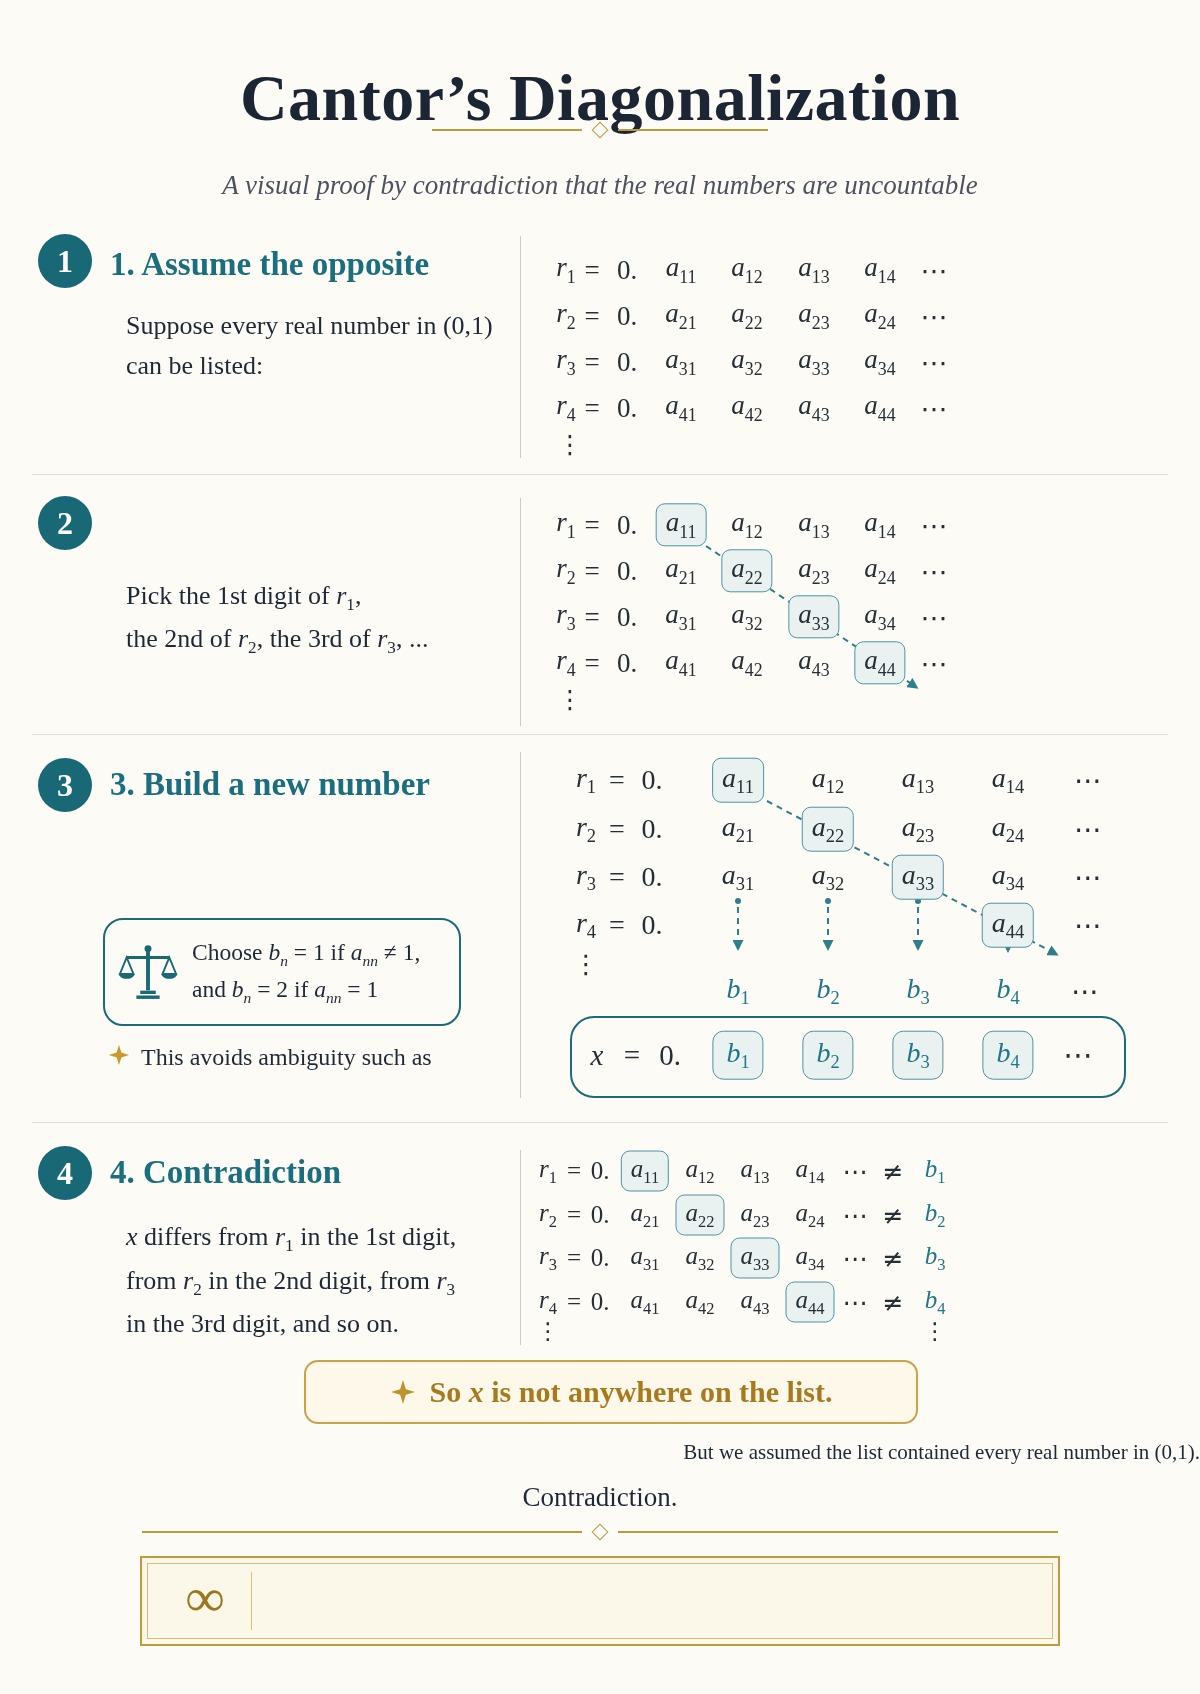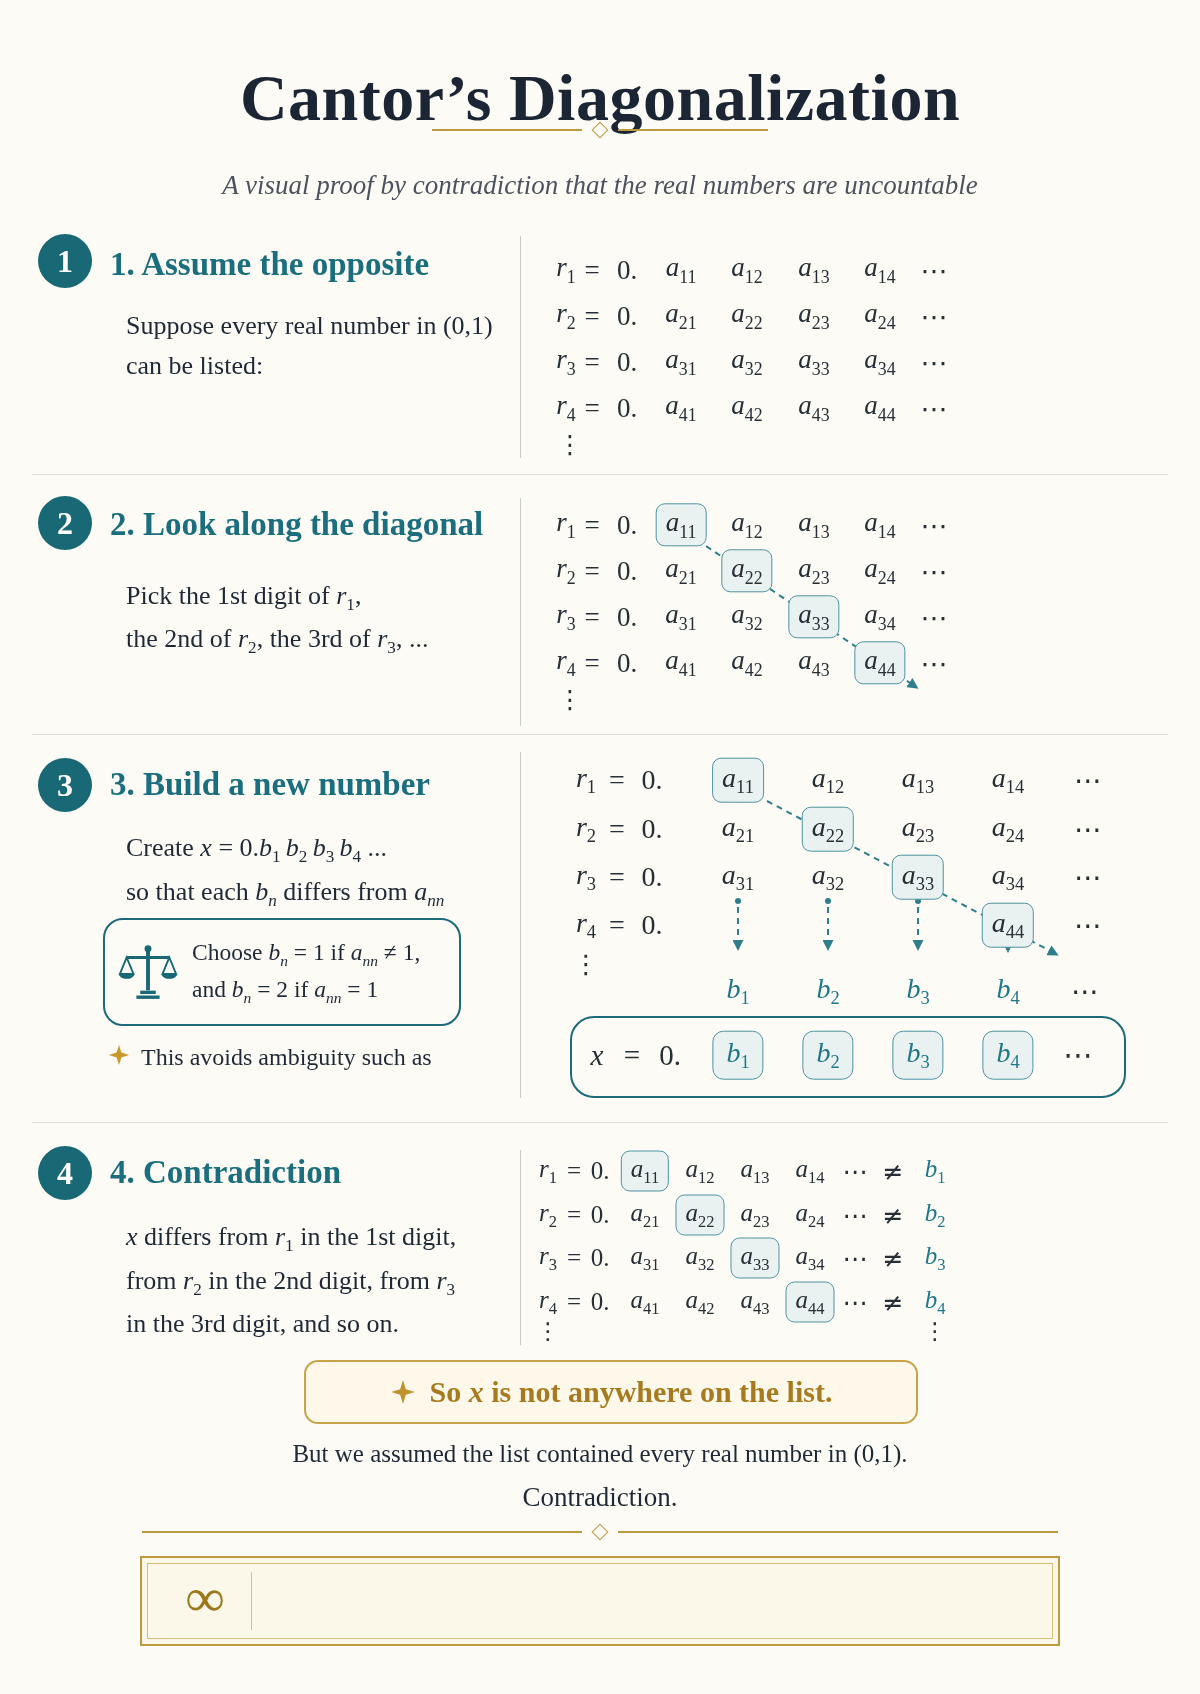--- a/index.html
+++ b/index.html
@@ -45,21 +45,21 @@
   #xbox{left:570px;top:1016px;width:552px;height:78px;border:2.4px solid #1d6b7a;border-radius:24px;z-index:1}
 
   
   #arrows{left:0;top:0;z-index:1;pointer-events:none}
   .dash{stroke:#2f7e8c;stroke-width:2;stroke-dasharray:6 5;fill:none}
 
   
   #callout{left:304px;top:1360px;width:614px;height:64px;background:#fdf8e9;border:2px solid #c8a34a;
            border-radius:14px;display:flex;align-items:center;justify-content:center;gap:14px;box-sizing:border-box}
   .ctext{font-size:30px;font-weight:600;color:#a87a1f;white-space:nowrap}
-  #concl1{top:1440px;left:0;width:100%;text-align:center;font-size:25px;color:#1f2936}
+  #concl1{top:1440px;left:0;width:100%;text-align:right;font-size:21px;color:#1f2936}
   #concl2{top:1482px;left:0;width:100%;text-align:center;font-size:27px;color:#1f2936}
   #gdiv2{top:1526px;left:50%;transform:translateX(-50%)}
   #banner{left:140px;top:1556px;width:920px;height:90px;background:#fbf7e9;border:2px solid #bf9a3f;
           display:flex;align-items:center;box-sizing:border-box;padding-left:44px;gap:26px}
   #banner .inner-frame{position:absolute;inset:5px;border:1.2px solid #d7bd78;pointer-events:none}
   #infinity{font-size:54px;color:#9c771c;font-weight:700;line-height:1;margin-top:-6px}
   #bdivider{width:1.5px;height:58px;background:#d9c07c}
   #btext{font-size:35px;font-weight:600;color:#16202e;white-space:nowrap}
 </style>
 </head>
@@ -83,35 +83,30 @@
   <div class="abs vdiv" style="top:498px;height:228px"></div>
   <div class="abs vdiv" style="top:752px;height:346px"></div>
   <div class="abs vdiv" style="top:1150px;height:195px"></div>
 
   <div class="abs badge" style="top:234px">1</div>
   <div class="abs badge" style="top:496px">2</div>
   <div class="abs badge" style="top:758px">3</div>
   <div class="abs badge" style="top:1146px">4</div>
 
   <div class="abs heading" style="top:246px">1. Assume the opposite</div>
-  <div class="abs heading" style="top:506px">2. Look along the diagonal</div>
   <div class="abs heading" style="top:766px">3. Build a new number</div>
   <div class="abs heading" style="top:1154px">4. Contradiction</div>
 
   <div class="abs bodyblock" style="top:306px">
     <div>Suppose every real number in (0,1)</div>
     <div>can be listed:</div>
   </div>
   <div class="abs bodyblock" style="top:576px">
     <div>Pick the 1st digit of <i>r</i><sub>1</sub>,</div>
     <div>the 2nd of <i>r</i><sub>2</sub>, the 3rd of <i>r</i><sub>3</sub>, ...</div>
-  </div>
-  <div class="abs bodyblock" style="top:827px;line-height:1.6">
-    <div>Create <i>x</i> = 0.<i>b</i><sub>1</sub> <i>b</i><sub>2</sub> <i>b</i><sub>3</sub> <i>b</i><sub>4</sub> ...</div>
-    <div>so that each <i>b</i><sub><i>n</i></sub> differs from <i>a</i><sub><i>nn</i></sub></div>
   </div>
   <div class="abs bodyblock" style="top:1216px;line-height:1.6">
     <div><i>x</i> differs from <i>r</i><sub>1</sub> in the 1st digit,</div>
     <div>from <i>r</i><sub>2</sub> in the 2nd digit, from <i>r</i><sub>3</sub></div>
     <div>in the 3rd digit, and so on.</div>
   </div>
 
   <div class="abs" id="rulebox">
     <svg width="62" height="60" viewBox="0 0 64 60">
       <g stroke="#196875" fill="none">

